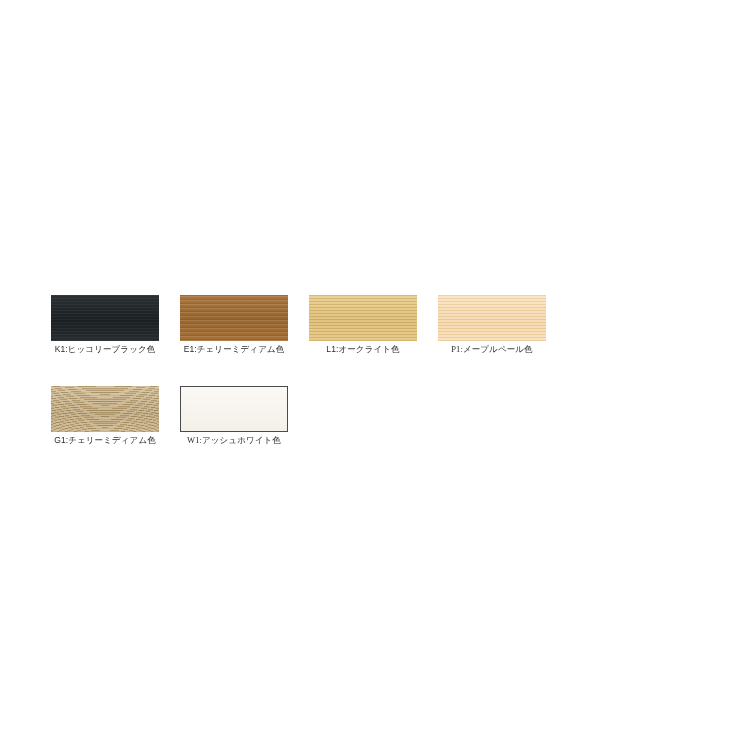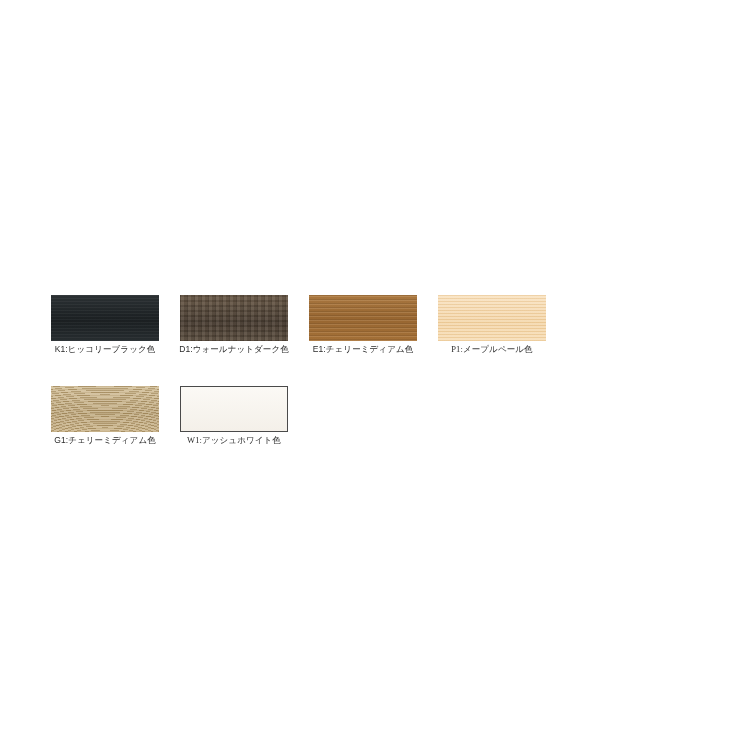--- a/index.html
+++ b/index.html
@@ -167,34 +167,34 @@
 
     <div class="swatch-row row-1">
 
       <div class="swatch-cell">
         <div class="swatch-chip chip-k1">
           <div class="grain"></div>
         </div>
         <div class="swatch-label">K1:ヒッコリーブラック色</div>
       </div>
 
-      <div class="swatch-cell">
-        <div class="swatch-chip chip-d1">
-          <div class="grain"></div>
-        </div>
-        <div class="swatch-label">D1:ウォールナットダーク色</div>
-      </div>
 
       <div class="swatch-cell">
         <div class="swatch-chip chip-e1">
           <div class="grain"></div>
         </div>
         <div class="swatch-label">E1:チェリーミディアム色</div>
       </div>
 
+      <div class="swatch-cell">
+        <div class="swatch-chip chip-l1">
+          <div class="grain"></div>
+        </div>
+        <div class="swatch-label">L1:オークライト色</div>
+      </div>
 
       <div class="swatch-cell">
         <div class="swatch-chip chip-p1">
           <div class="grain"></div>
         </div>
         <div class="swatch-label">P1:メープルペール色</div>
       </div>
 
     </div>
 

